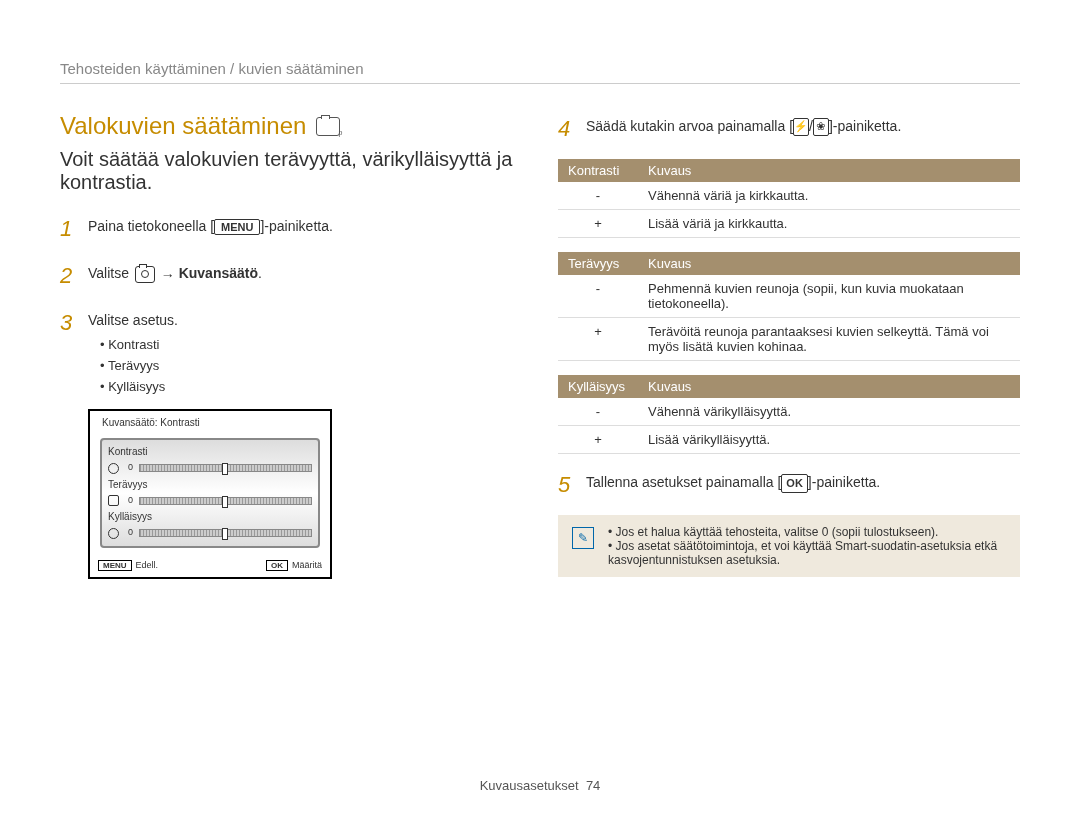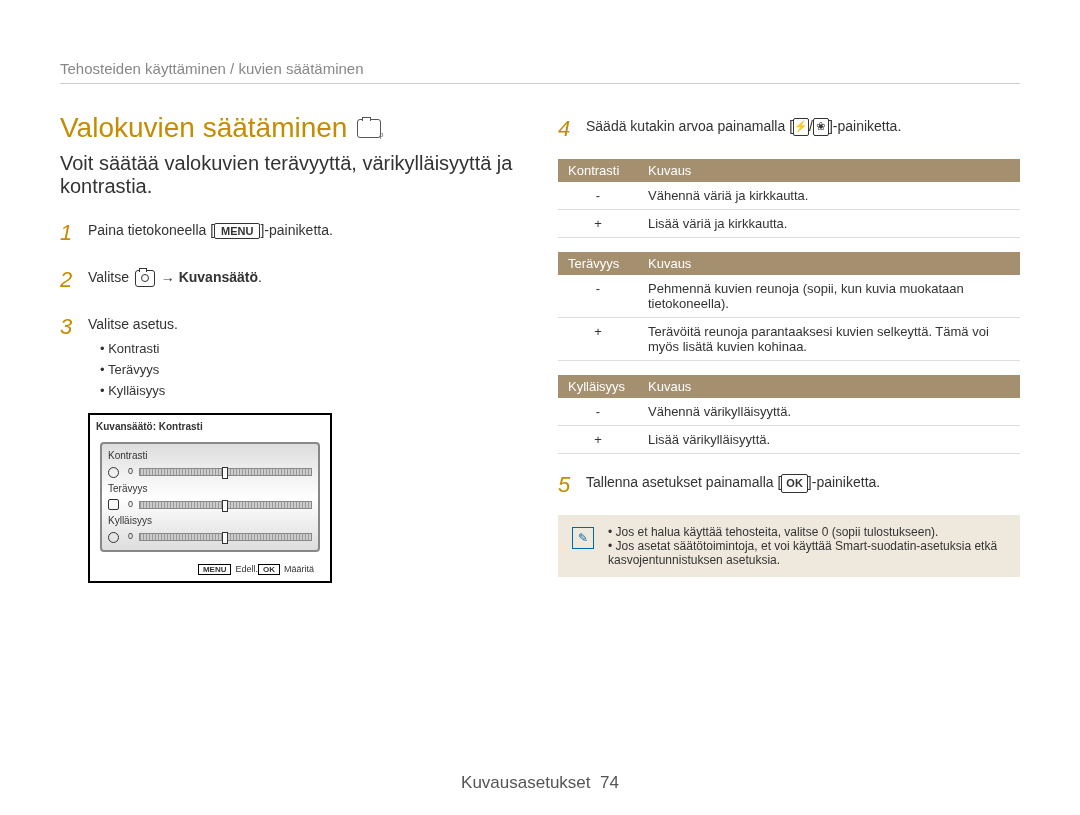--- a/index.html
+++ b/index.html
@@ -31,21 +31,21 @@
     flex: 1;
   }
   .title-row {
     display: flex;
     align-items: center;
     gap: 10px;
     margin-bottom: 8px;
   }
   .title {
     color: #c68c00;
-    font-size: 28px;
+    font-size: 24px;
     font-weight: 400;
   }
   .mode-icon {
     width: 22px;
     height: 17px;
     border: 1.5px solid #555;
     border-radius: 3px;
     position: relative;
   }
   .mode-icon:before {
@@ -159,22 +159,21 @@
     line-height: 1.6;
   }
   
   .device-screenshot {
     width: 240px;
     border: 2px solid #000;
     background: #fff;
     font-size: 10px;
   }
   .ds-title {
-    padding: 4px 6px;
-    font-weight: bold;
+    padding: 4px 12px;
   }
   .ds-panel {
     margin: 4px 10px 8px 10px;
     border: 2px solid #888;
     border-radius: 4px;
     background: linear-gradient(#ddd,#fff,#ddd);
     padding: 4px 6px;
   }
   .slider-row {
     display:flex;
@@ -194,22 +193,22 @@
     position:absolute;
     top:-2px;
     left:48%;
     width:4px;
     height:10px;
     background:#fff;
     border:1px solid #333;
   }
   .ds-bottom {
     display:flex;
-    justify-content:flex-end;
-    padding: 3px 16px 5px 8px;
+    justify-content:space-between;
+    padding: 3px 8px 5px 8px;
     font-size:9px;
   }
   .ds-btn {
     border:1px solid #000;
     padding:0 4px;
     font-size:8px;
     font-weight:bold;
     margin-right:4px;
   }
   .mini-icon {
@@ -271,21 +270,21 @@
   }
   .note-box ul li:before {
     content:"•  ";
   }
   .footer {
     position:absolute;
     bottom:22px;
     left:0;
     right:0;
     text-align:center;
-    font-size: 17px;
+    font-size: 13px;
     color:#555;
   }
 </style>
 </head>
 <body>
 
 <div class="page">
   <div class="sect-head">Tehosteiden käyttäminen / kuvien säätäminen</div>
 
   <div class="columns">

